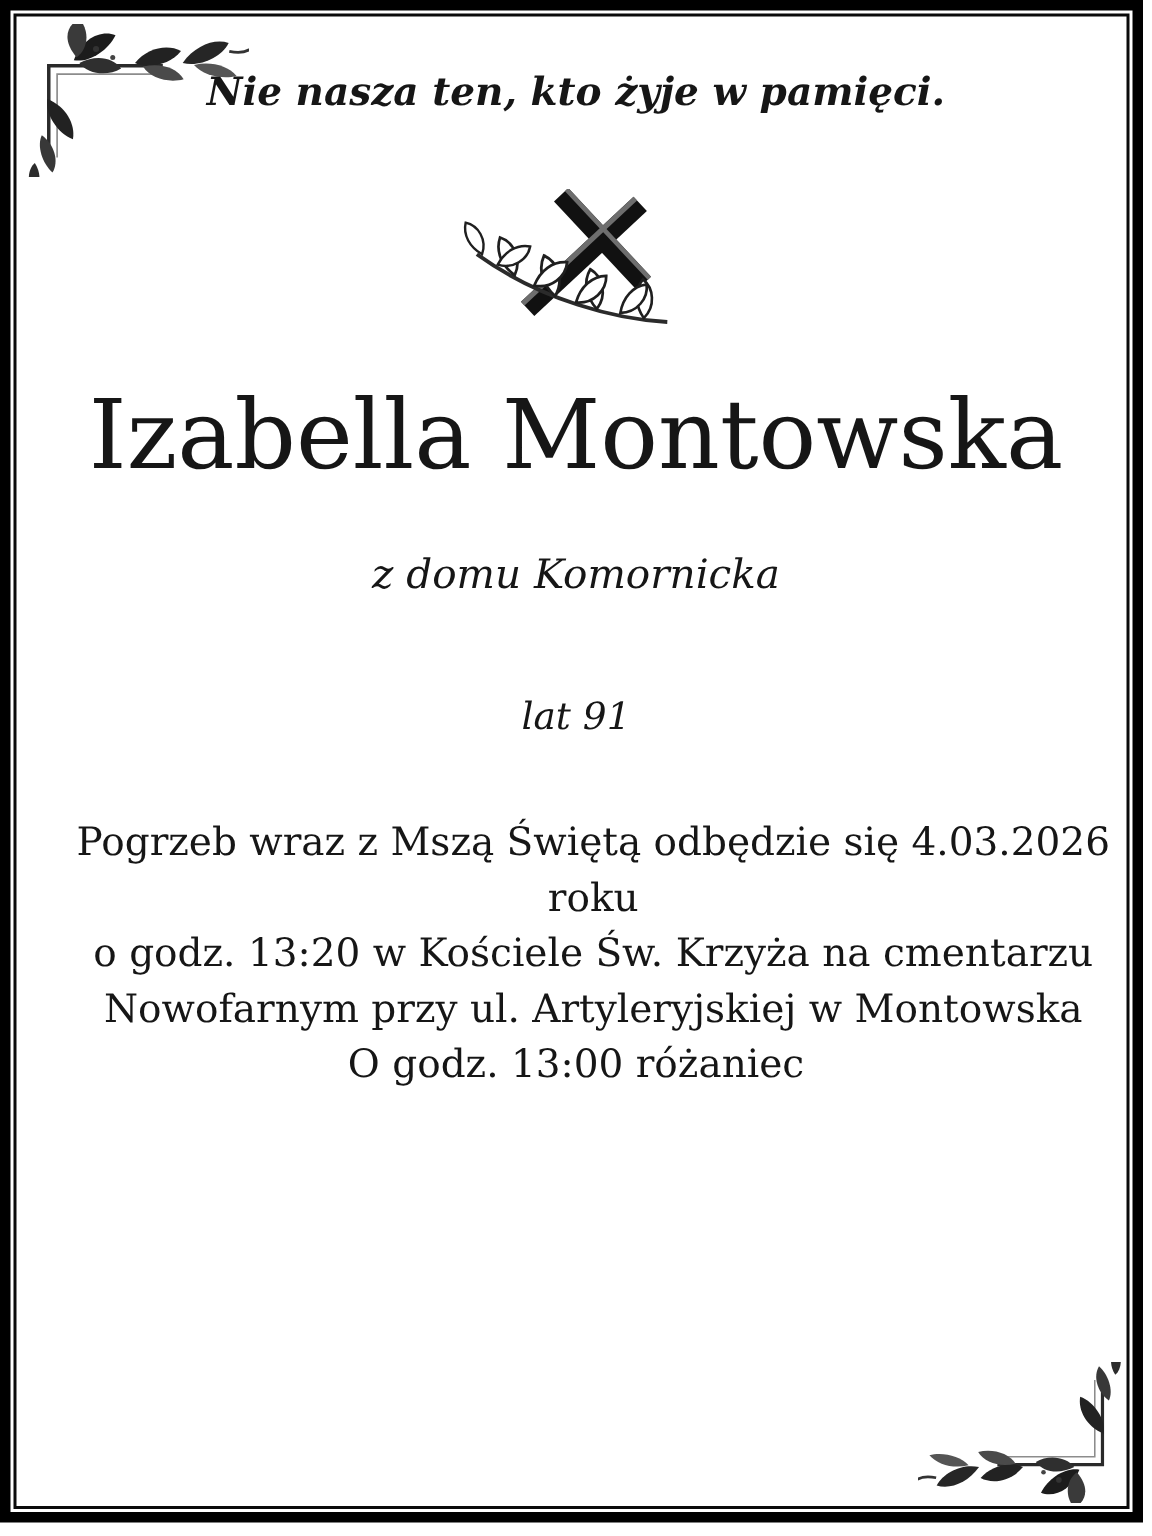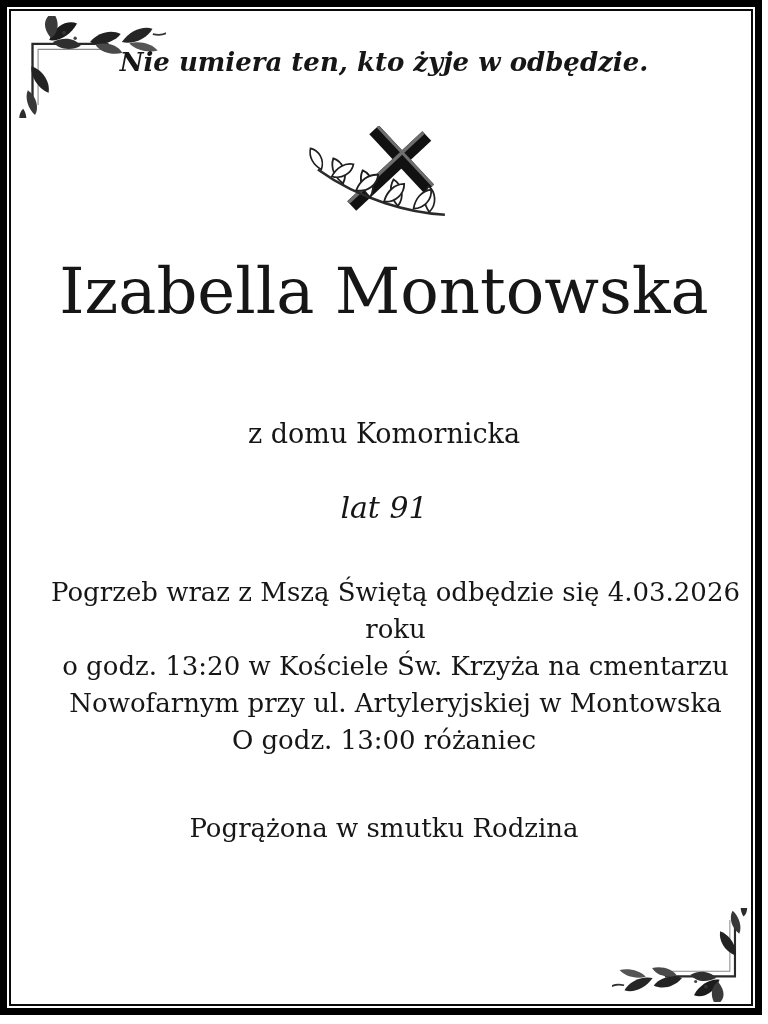--- a/index.html
+++ b/index.html
@@ -47,27 +47,28 @@
   }
   .cross-wrap { margin-top: 46px; height: 100px; }
   .name {
     margin: 28px 0 0 0;
     font-size: 64px;
     line-height: 74px;
     font-weight: 500;
     letter-spacing: 0px;
   }
   .maiden {
-    margin-top: 88px;
+    margin-top: 38px;
     font-size: 27px;
     line-height: 36px;
+    font-style: italic;
   }
   .age {
-    margin-top: 38px;
-    font-size: 30px;
+    margin-top: 58px;
+    font-size: 25px;
     line-height: 36px;
     font-style: italic;
   }
   .funeral {
     margin-top: 48px;
     font-size: 26px;
     line-height: 37px;
     font-weight: 500;
     padding-left: 23px;
   }
@@ -158,21 +159,21 @@
     </g>
     <g transform="translate(8,100) rotate(115)">
       <path d="M0,0 C5,-8 14,-11 20,-8 C16,-1 6,3 0,0 Z" fill="#2c2c2c"></path>
     </g>
     <circle cx="52" cy="18" r="2.2" fill="#333"></circle>
     <circle cx="64" cy="24" r="1.8" fill="#444"></circle>
   </svg>
 
   <div class="content">
 
-    <p class="quote">Nie umiera ten, kto żyje w odbędzie.</p>
+    <p class="quote">Nie nasza ten, kto żyje w pamięci.</p>
 
 
     <div class="cross-wrap">
       <svg width="160" height="100" viewBox="0 0 180 115" xmlns="http://www.w3.org/2000/svg" aria-hidden="true">
         <g transform="rotate(47 95 52)">
           <rect x="88" y="-8" width="15" height="118" fill="#111111"></rect>
           <rect x="49" y="24" width="93" height="15" fill="#111111"></rect>
           <rect x="88" y="-8" width="4" height="118" fill="#6e6e6e"></rect>
           <rect x="49" y="24" width="93" height="3.5" fill="#6e6e6e"></rect>
         </g>
@@ -198,16 +199,15 @@
     <div class="age">lat 91</div>
 
     <div class="funeral">
       <div>Pogrzeb wraz z Mszą Świętą odbędzie się 4.03.2026 roku</div>
       <div>o godz. 13:20 w Kościele Św. Krzyża na cmentarzu</div>
       <div>Nowofarnym przy ul. Artyleryjskiej w Montowska</div>
     </div>
 
     <div class="rosary">O godz. 13:00 różaniec</div>
 
-    <div class="family">Pogrążona w smutku Rodzina</div>
 
   </div>
 </div>
 
 </body></html>

